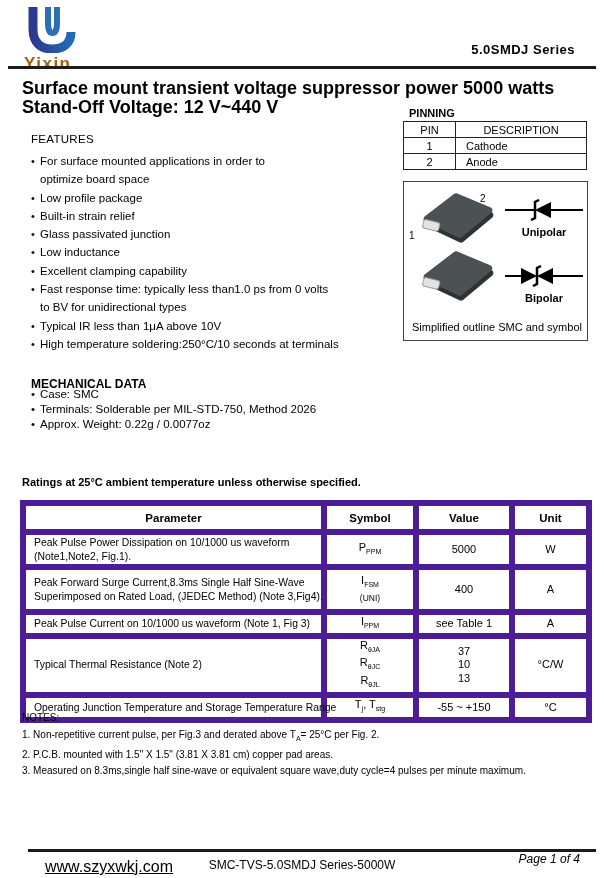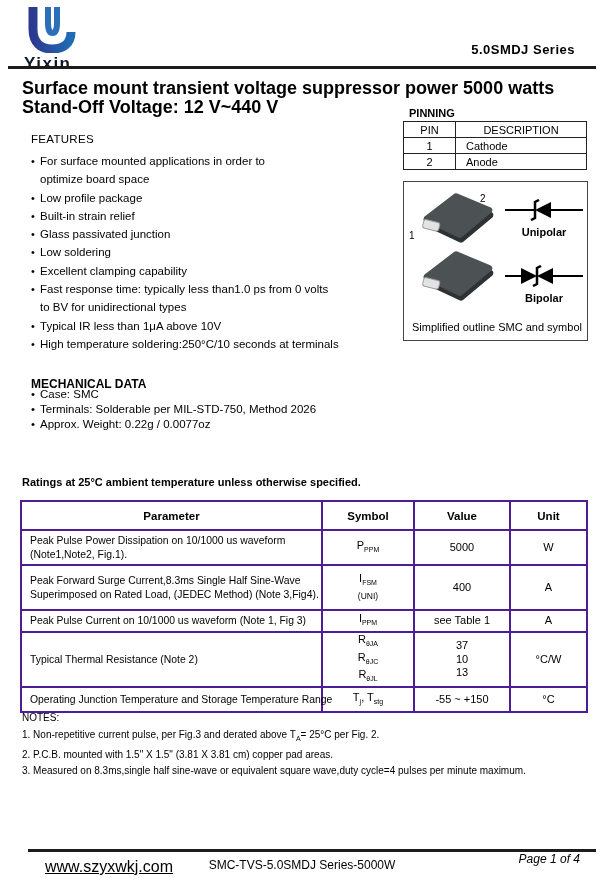--- a/index.html
+++ b/index.html
@@ -4,21 +4,21 @@
 <style>
   * { margin:0; padding:0; box-sizing:border-box; }
   body { background:#888; font-family:"Liberation Sans", sans-serif; }
   .page {
     position:relative; width:604px; height:878px; margin:0 auto;
     background:#ffffff; color:#000; overflow:hidden;
     font-family:"Liberation Sans", sans-serif;
   }
   
   .logo { position:absolute; left:24px; top:5px; width:70px; }
-  .logo-text { font-weight:bold; font-size:17px; color:#0f172a; letter-spacing:1.5px; margin-top:-3px; }
+  .logo-text { font-weight:bold; font-size:17px; color:#a16207; letter-spacing:1.5px; margin-top:-3px; }
   .series-title { position:absolute; top:42px; right:29px; font-size:13px; font-weight:bold; letter-spacing:0.5px; }
   .hrule { position:absolute; left:8px; right:8px; top:66px; height:3px; background:#1c1c1c; }
   
   .intro { position:absolute; left:22px; top:79px; font-size:18px; font-weight:bold; line-height:19px; white-space:nowrap; }
   
   .pinning-head { position:absolute; left:409px; top:107px; font-size:11px; font-weight:bold; }
   .pinning-table { position:absolute; left:403px; top:121px; border-collapse:collapse; font-size:11px; }
   .pinning-table td { border:1px solid #222; height:16px; }
   .pinning-table .c-pin { width:52px; text-align:center; }
   .pinning-table .c-desc { width:131px; padding-left:10px; }
@@ -42,21 +42,21 @@
   
   .mech-head { position:absolute; left:31px; top:377px; font-size:12px; font-weight:bold; }
   .mech-list { position:absolute; left:31px; top:387px; font-size:11.5px; line-height:15.2px; }
   .mech-list .dot { display:inline-block; width:9px; }
   .mech-list div { white-space:nowrap; }
   
   .ratings-h1 { position:absolute; left:22px; top:459px; font-size:11px; font-weight:bold; }
   .ratings-h2 { position:absolute; left:22px; top:476px; font-size:11px; font-weight:bold; }
   
   .ratings-table { position:absolute; left:20px; top:500px; width:566px; border-collapse:collapse; table-layout:fixed; }
-  .ratings-table td { border:2px solid #4c1d95; vertical-align:middle; }
+  .ratings-table td { border:6px solid #4c1d95; vertical-align:middle; }
   .ratings-table { border:2px solid #000; }
   .ratings-table tr.hdr td { height:29px; font-size:11.5px; font-weight:bold; text-align:center; }
   .col-param { width:301px; }
   .col-sym { width:92px; }
   .col-val { width:96px; }
   .col-unit { width:77px; }
   .c-param { padding-left:8px; font-size:10.4px; line-height:13.5px; }
   .c-param .pline { white-space:nowrap; }
   .c-sym, .c-val, .c-unit { text-align:center; font-size:11px; line-height:13.5px; }
   sub { font-size:7px; }
@@ -121,21 +121,21 @@
   </tbody>
     </table>
 
   <div class="features-head">FEATURES</div>
   <div class="features">
     <div class="feat-line"><span class="dot">•</span><span>For surface mounted applications in order to</span></div>
     <div class="feat-line cont"><span class="dot">•</span><span>optimize board space</span></div>
     <div class="feat-line"><span class="dot">•</span><span>Low profile package</span></div>
     <div class="feat-line"><span class="dot">•</span><span>Built-in strain relief</span></div>
     <div class="feat-line"><span class="dot">•</span><span>Glass passivated junction</span></div>
-    <div class="feat-line"><span class="dot">•</span><span>Low soldering</span></div>
+    <div class="feat-line"><span class="dot">•</span><span>Low inductance</span></div>
     <div class="feat-line"><span class="dot">•</span><span>Excellent clamping capability</span></div>
     <div class="feat-line"><span class="dot">•</span><span>Fast response time: typically less than1.0 ps from 0 volts</span></div>
     <div class="feat-line cont"><span class="dot">•</span><span>to BV for unidirectional types</span></div>
     <div class="feat-line"><span class="dot">•</span><span>Typical IR less than 1μA above 10V</span></div>
     <div class="feat-line"><span class="dot">•</span><span>High temperature soldering:250°C/10 seconds at terminals</span></div>
   </div>
 
   <div class="outline-box">
     <svg class="pkg pkg1" viewBox="0 0 85 62">
       <polygon points="13,37 43,14 77,28 47,53" stroke-linejoin="round" stroke-width="7" fill="#2e3234" stroke="#2e3234"></polygon>

